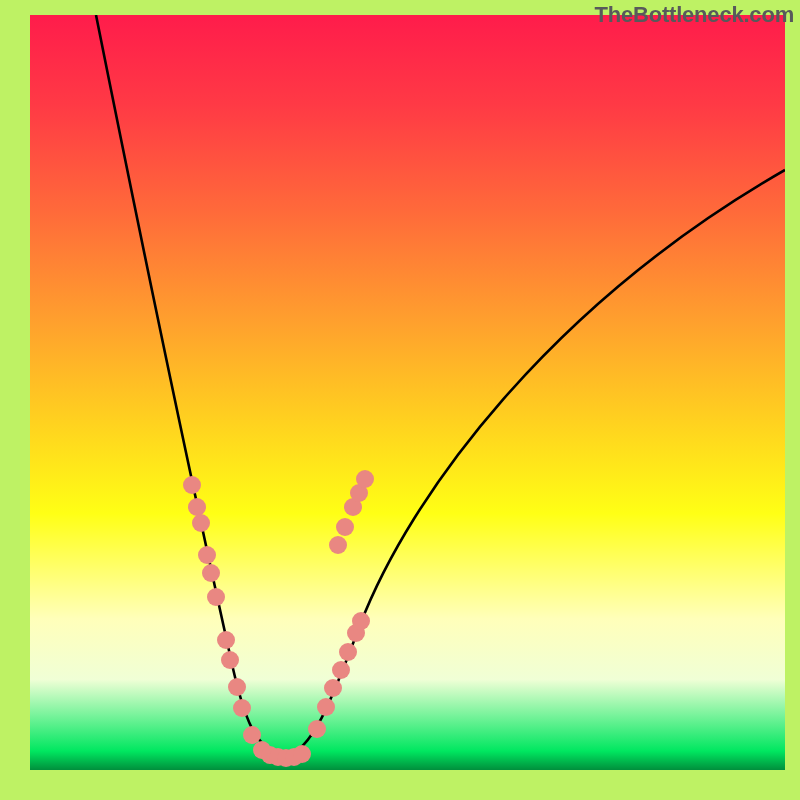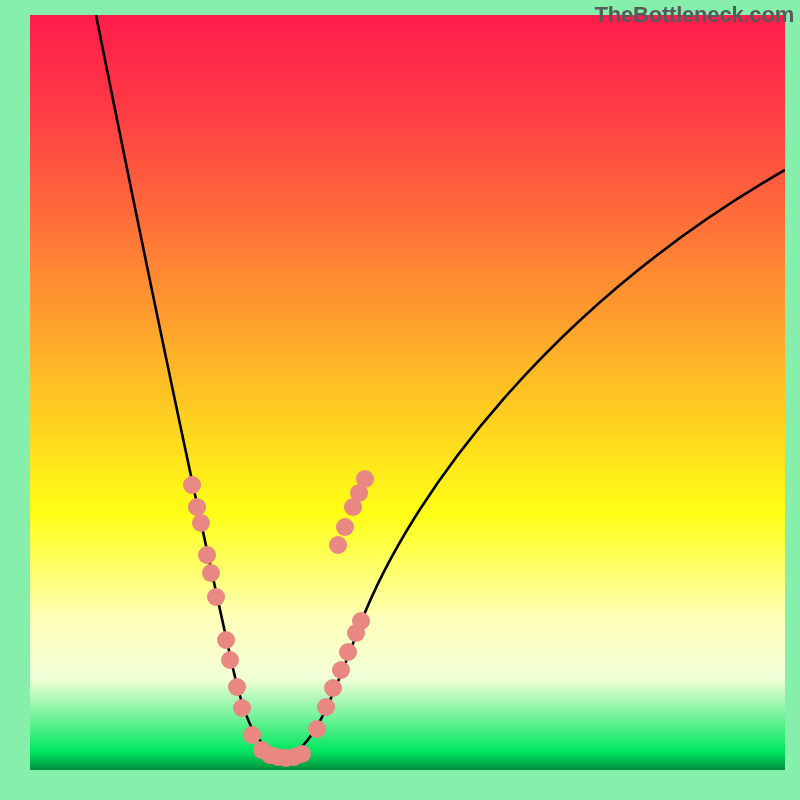--- a/index.html
+++ b/index.html
@@ -1,16 +1,16 @@
 <!DOCTYPE html>
 <html><head>
 <meta charset="utf-8">
 <style>
   html,body{margin:0;padding:0;width:800px;height:800px;overflow:hidden;background:#000;}
-  .frame{position:absolute;left:0;top:0;width:800px;height:800px;background:#86efac;}
+  .frame{position:absolute;left:0;top:0;width:800px;height:800px;background:#bef264;}
   .plot{position:absolute;left:30px;top:15px;width:755px;height:755px;overflow:hidden;}
   .gradient{position:absolute;left:0;top:0;width:100%;height:100%;
     background:linear-gradient(to bottom,
       #ff1c4b 0%,
       #ff3a45 12%,
       #ff6a3a 26%,
       #ff9e2e 40%,
       #ffd21f 54%,
       #ffff15 66%,
       #ffffba 80%,

